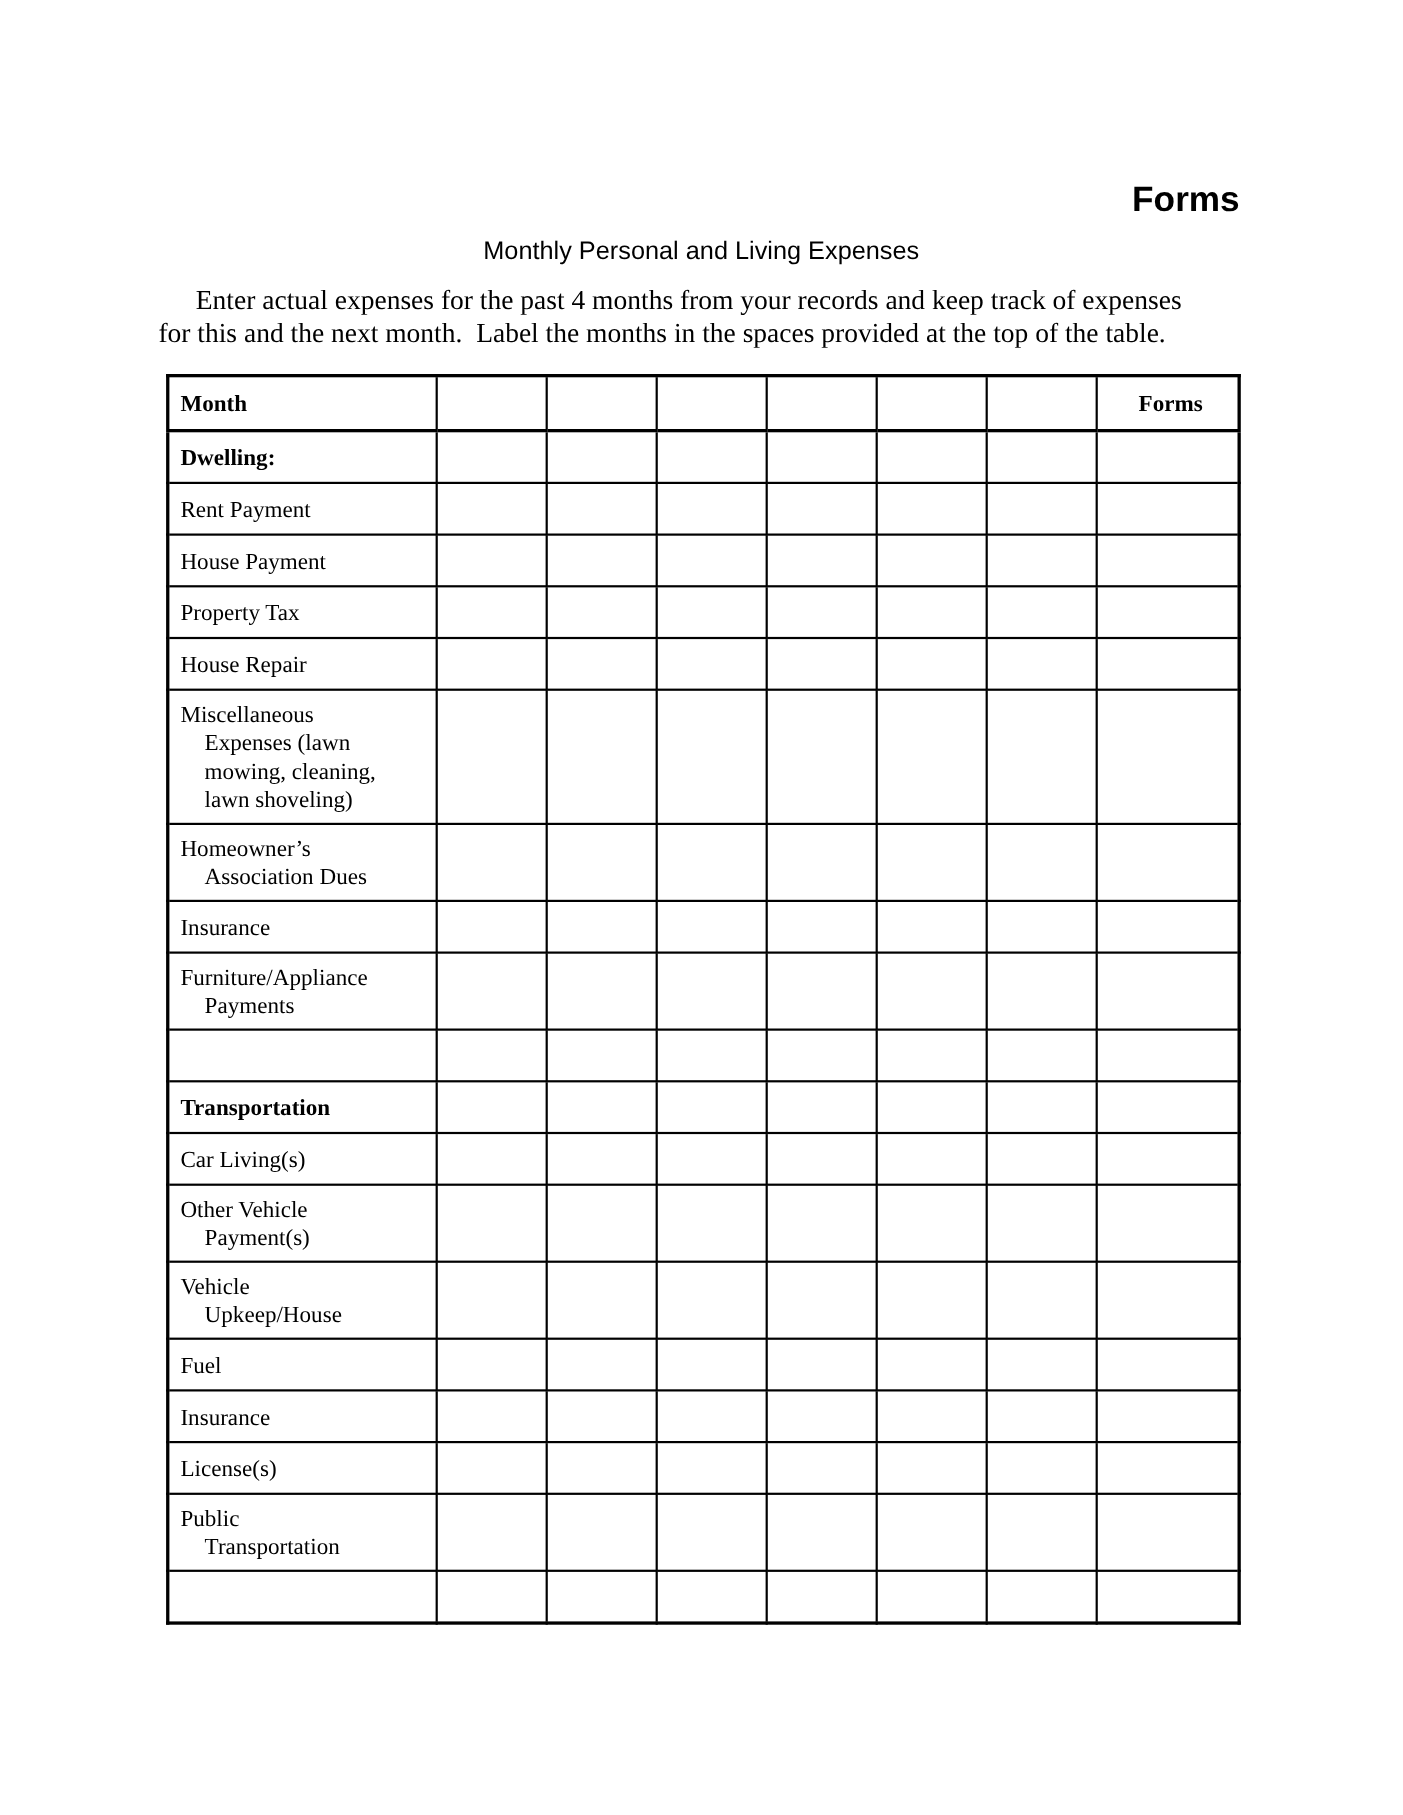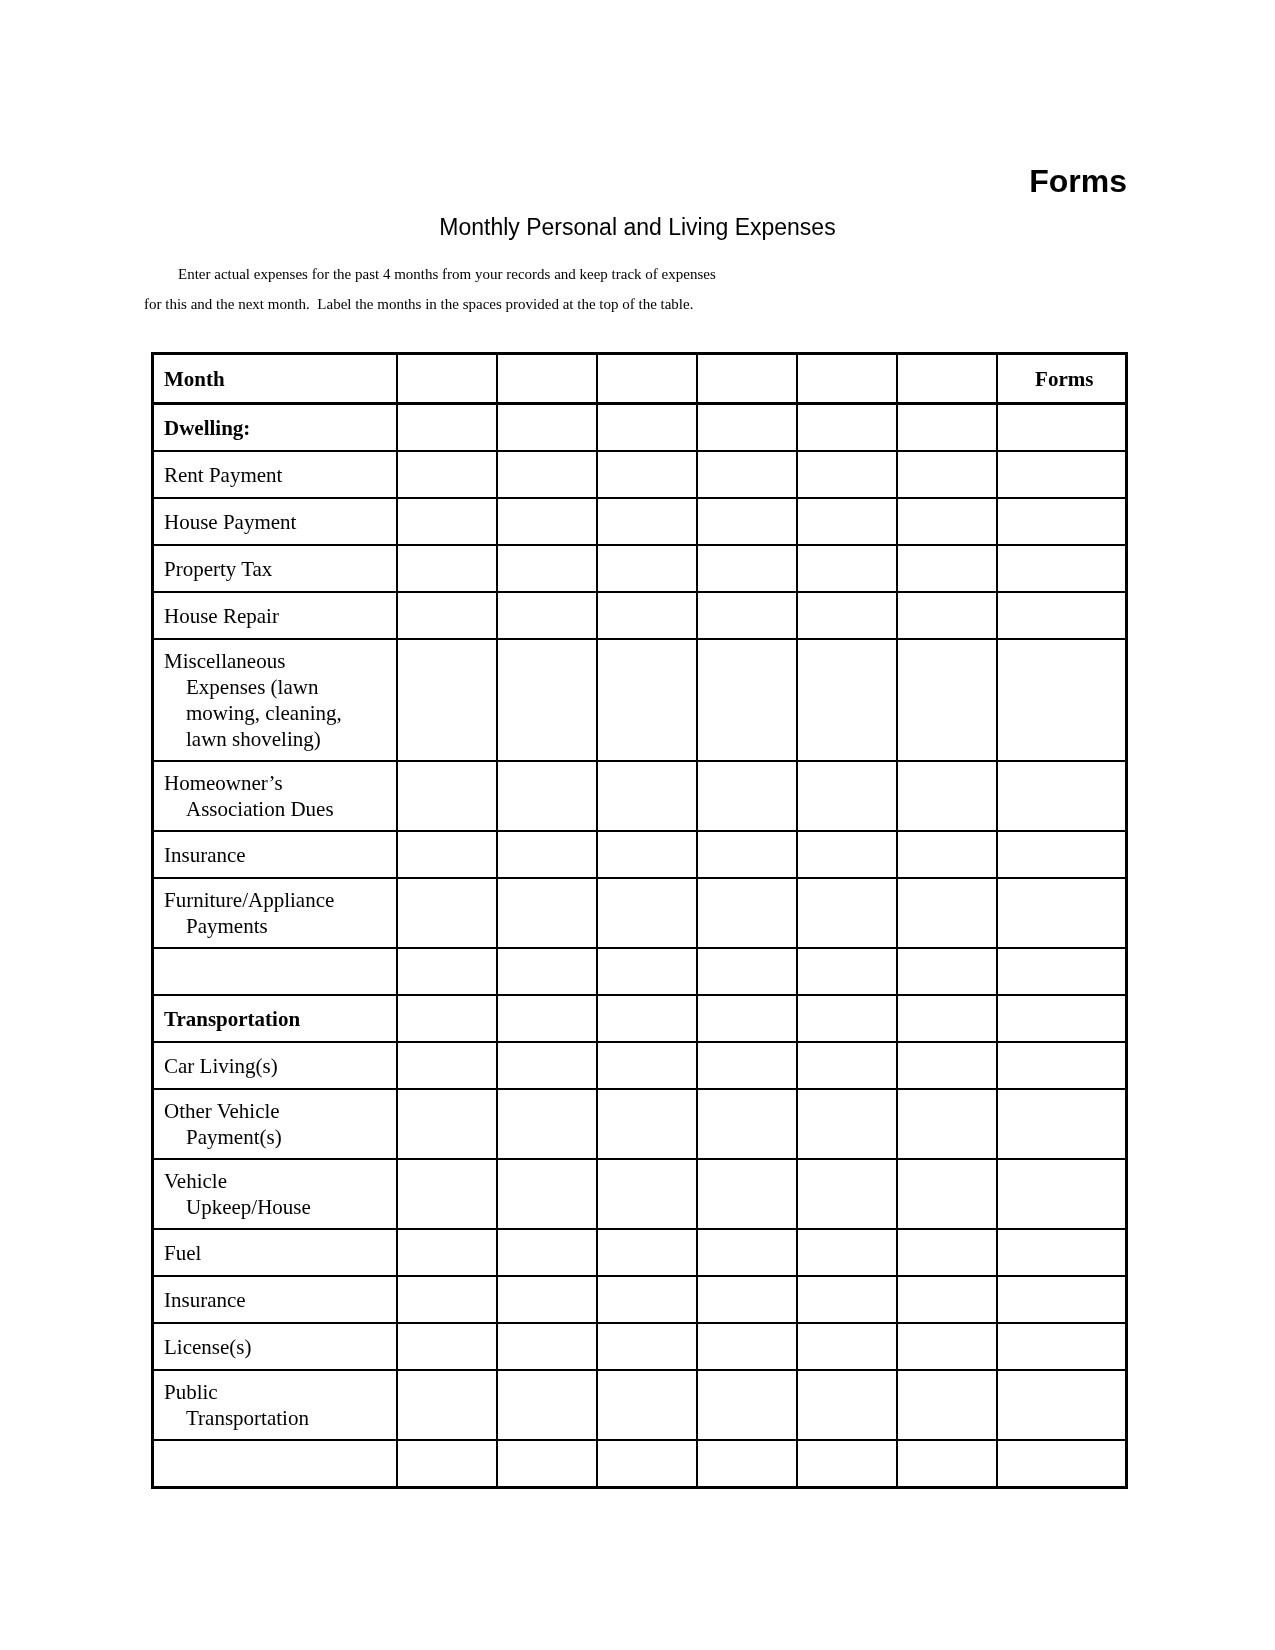--- a/index.html
+++ b/index.html
@@ -52,31 +52,31 @@
     font-size: 23px;
     line-height: 27px;
   }
 
   
   .intro {
     position: absolute;
     left: 144px;
     top: 259px;
     width: 1000px;
-    font-size: 15px;
+    font-size: 25px;
     line-height: 30px;
   }
   .intro-line { white-space: pre; }
   .intro-line.first { padding-left: 34px; }
 
   
   table.expense {
     position: absolute;
     left: 151px;
-    top: 352px;
+    top: 340px;
     width: 974px;
     border-collapse: collapse;
     table-layout: fixed;
     border: 3px solid #000000;
   }
   table.expense td {
     border: 2px solid #000000;
     font-size: 21px;
     line-height: 26px;
     padding: 8px 4px 8px 10px;

